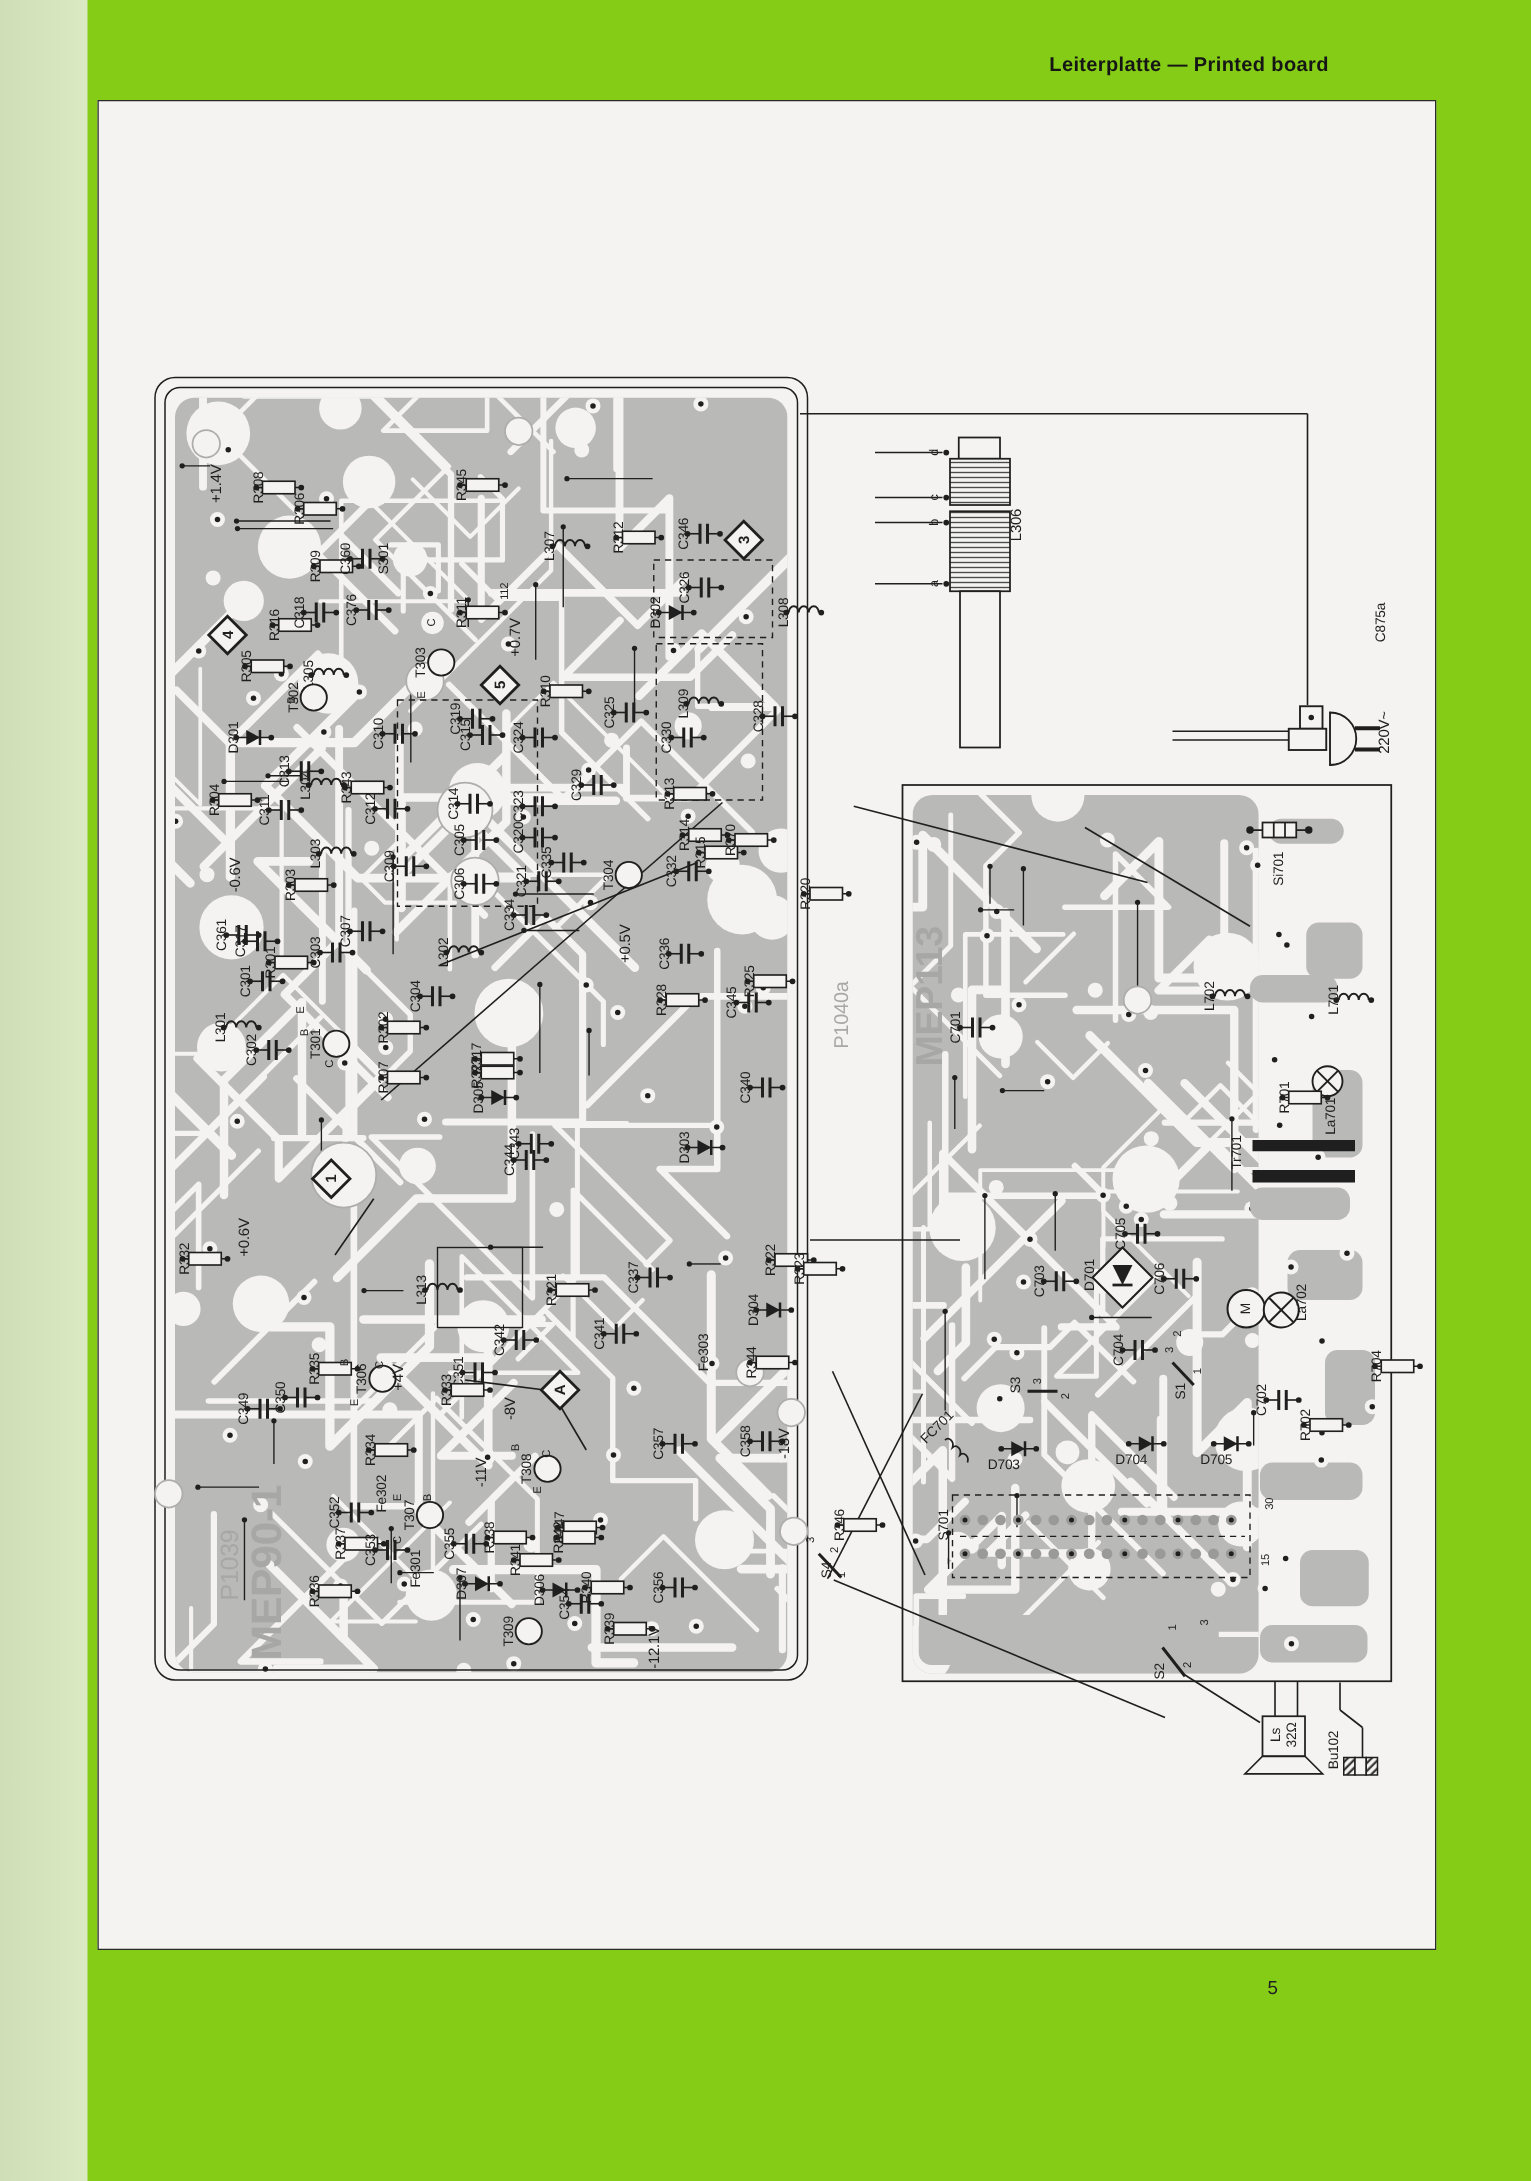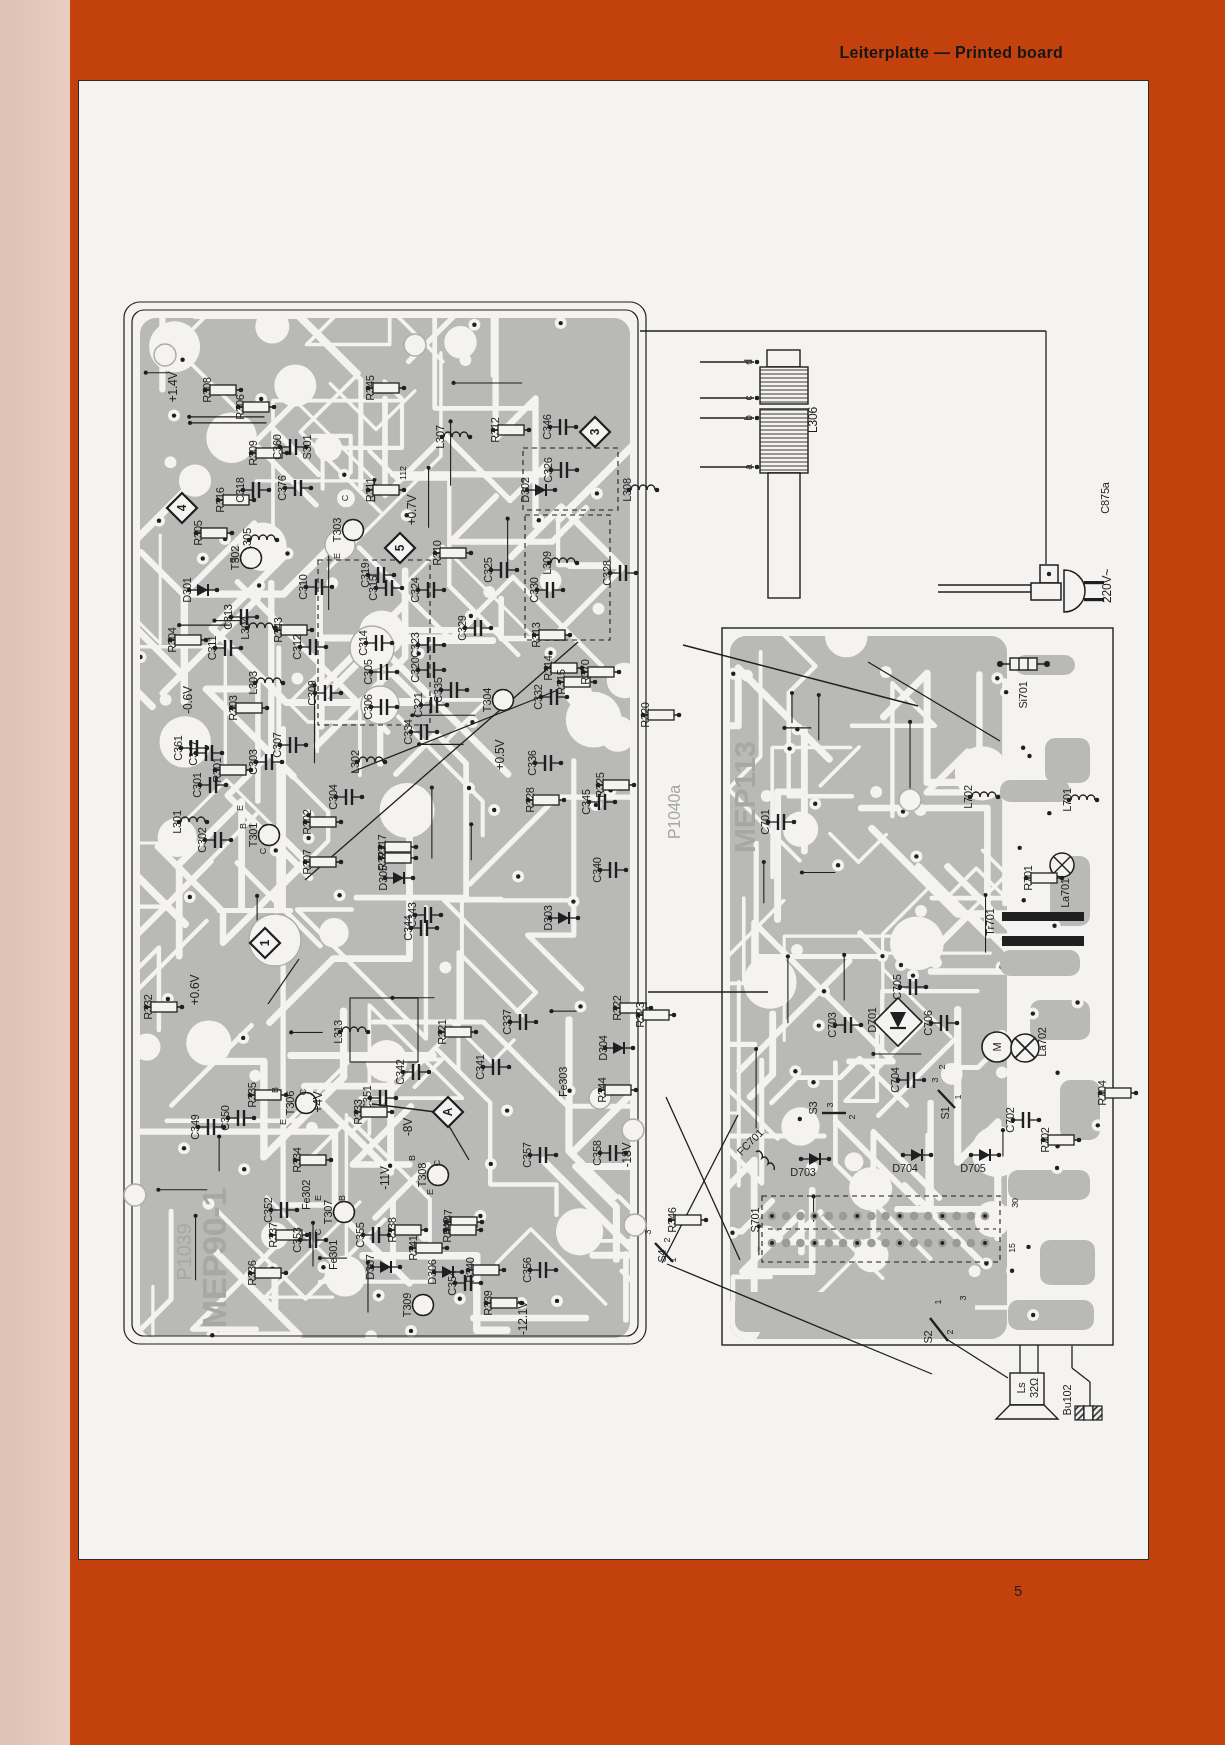--- a/index.html
+++ b/index.html
@@ -1,16 +1,16 @@
 <!DOCTYPE html>
 <html><head>
 <meta charset="utf-8">
 <style>
   html,body{margin:0;padding:0;background:#e9e8e6;}
-  .page{position:relative;width:1225px;height:1745px;background:#c2410c;overflow:hidden;
+  .page{position:relative;width:1225px;height:1745px;background:#84cc16;overflow:hidden;
         font-family:"Liberation Sans",sans-serif;}
   .page::before{content:"";position:absolute;left:0;top:0;width:70px;height:100%;
         background:linear-gradient(90deg,#e3e2e0,#f1f0ee);opacity:.8;}
   .hdr{position:absolute;top:44px;right:162px;font-size:16px;font-weight:bold;color:#161616;
         letter-spacing:.3px;}
   .frame{position:absolute;left:78px;top:80px;width:1069px;height:1478px;
         border:1.8px solid #2a2a2a;background:#f4f3f1;}
   .pagenum{position:absolute;left:1014px;top:1582px;font-size:15px;color:#222;}
   svg{position:absolute;left:0;top:0;}
   svg text{font-family:"Liberation Sans",sans-serif;letter-spacing:-.2px;}

